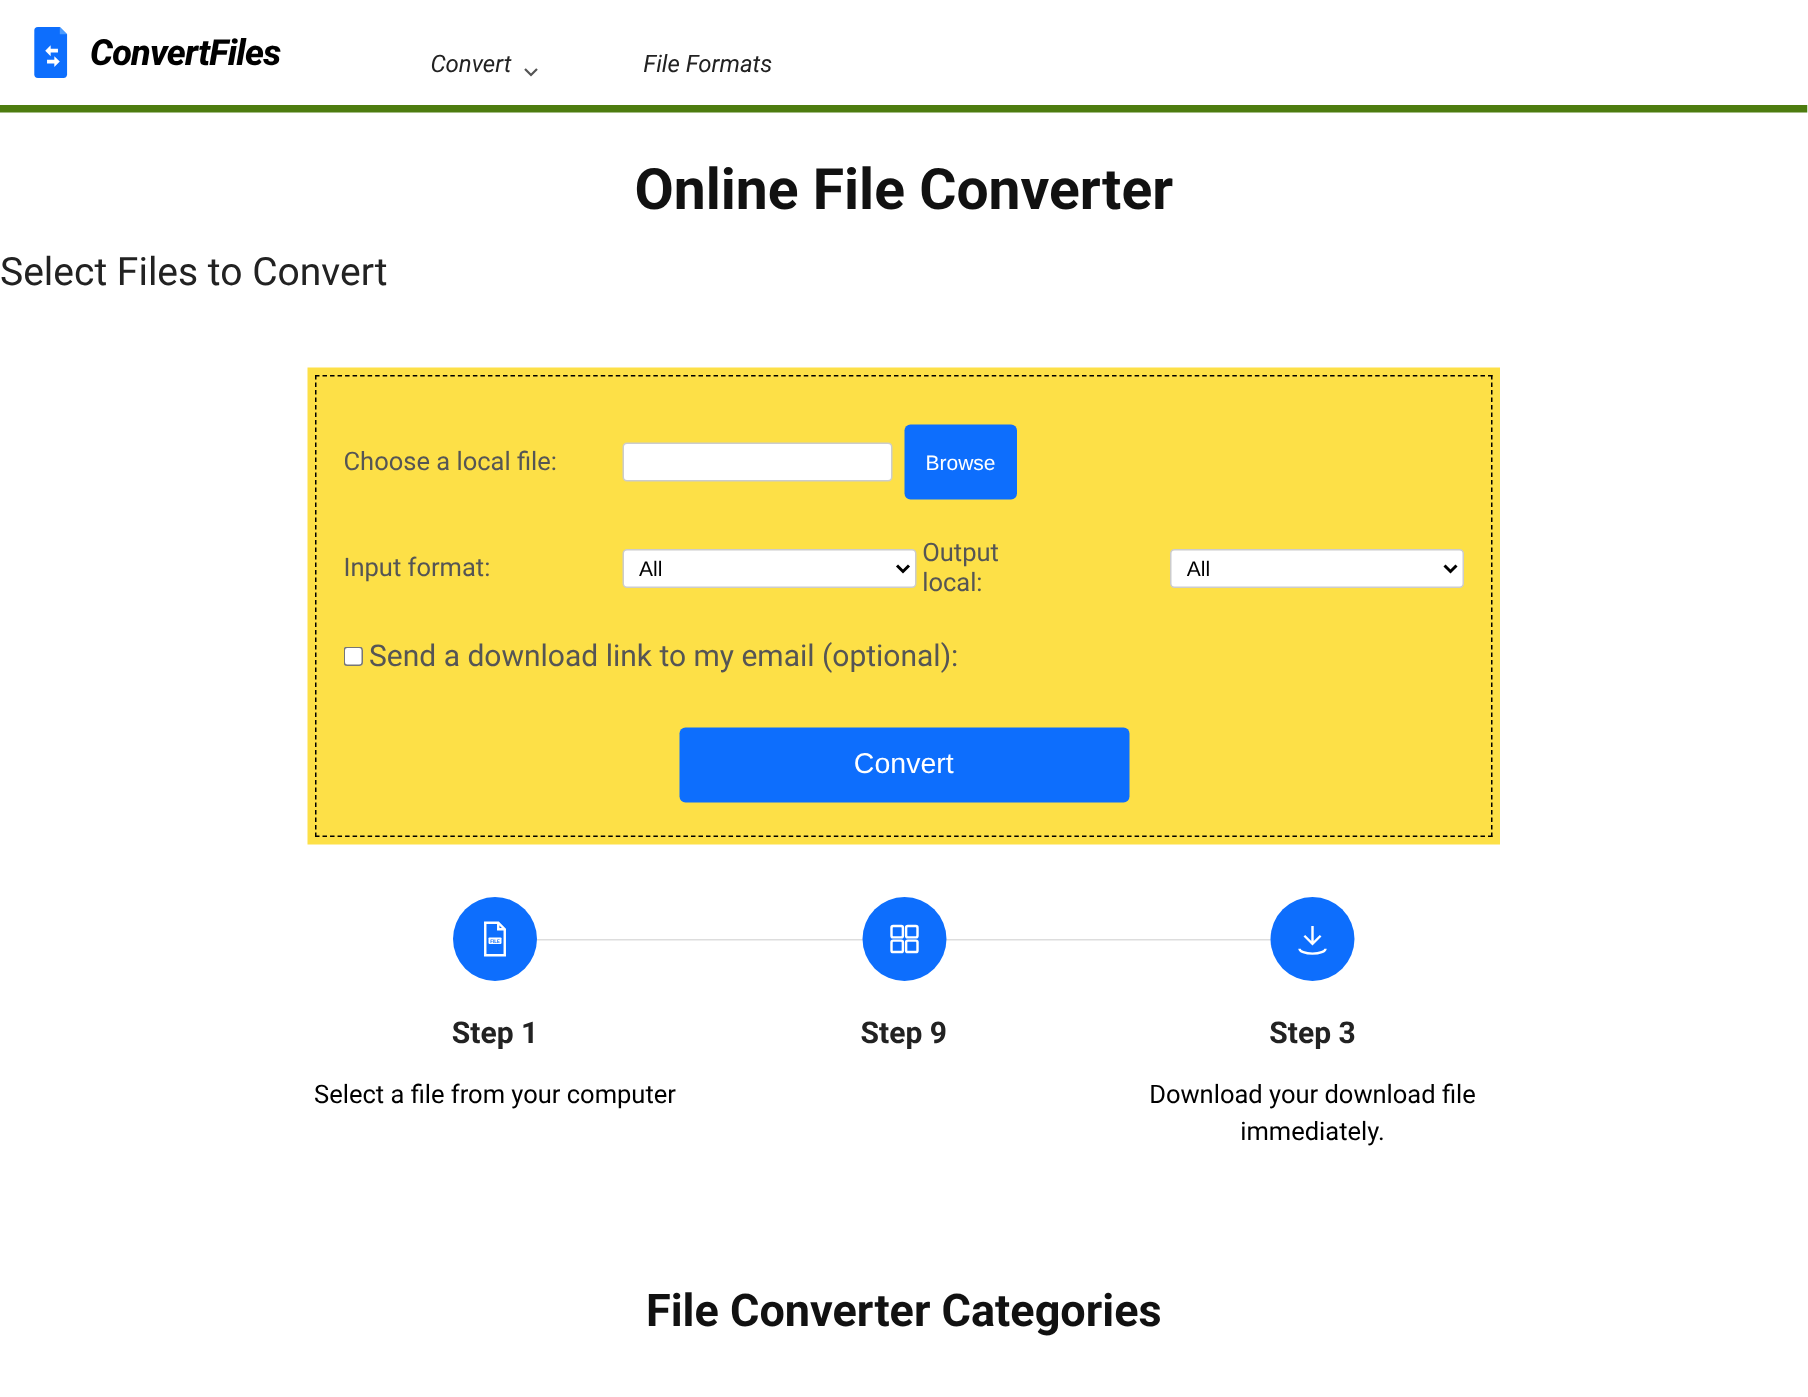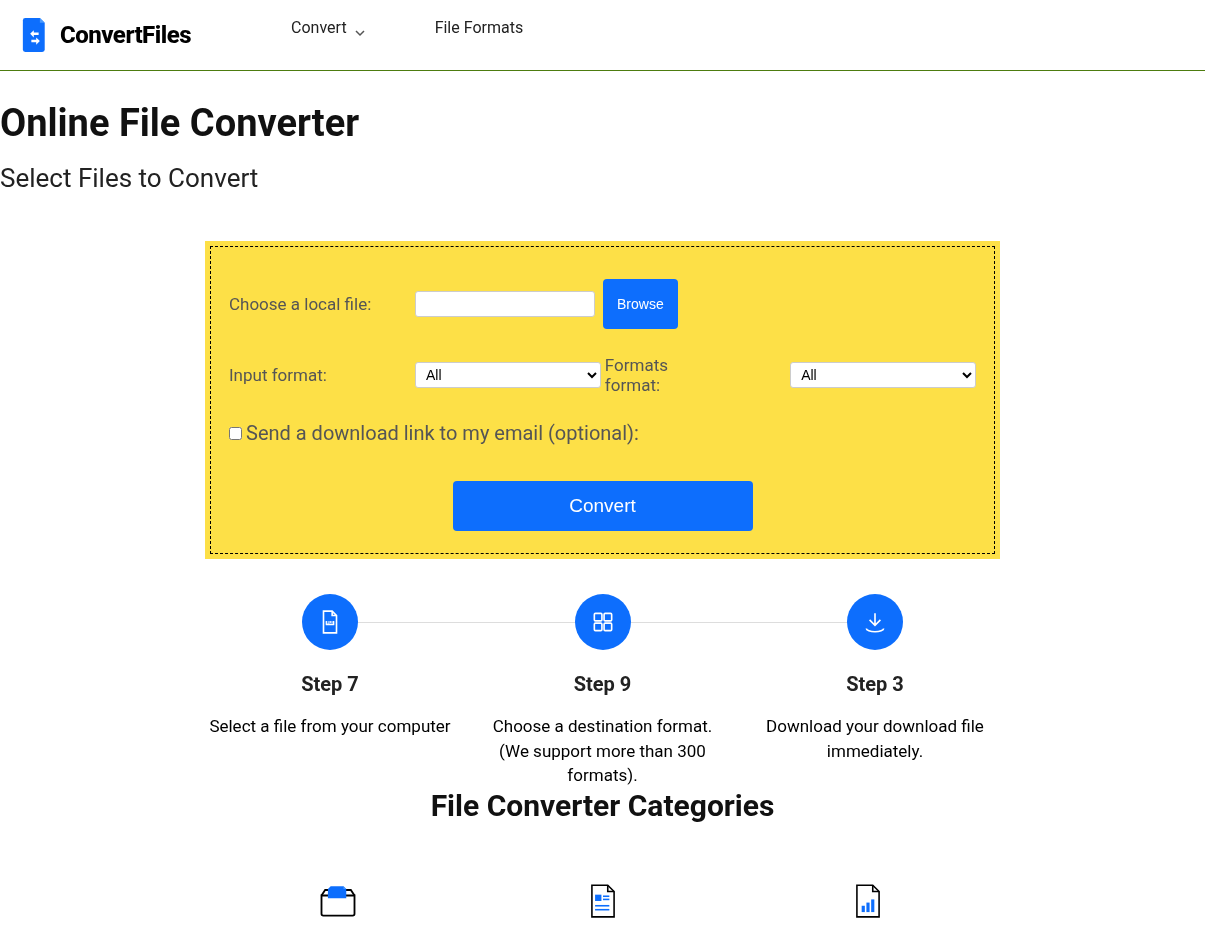--- a/index.html
+++ b/index.html
@@ -3,23 +3,24 @@
 <meta charset="utf-8">
 <style>
   * { margin: 0; padding: 0; box-sizing: border-box; }
   body {
     font-family: -apple-system, BlinkMacSystemFont, "Segoe UI", Roboto, "Helvetica Neue", Arial, sans-serif;
     color: #111;
     background: #fff;
   }
   .header {
     display: flex;
-    align-items: flex-start;
+    align-items: flex-end;
     padding: 18px 20px;
-    border-bottom: 1px solid #4d7c0f;
+    border-bottom: 5px solid #4d7c0f;
+    font-style: italic;
   }
   .logo-group {
     display: flex;
     align-items: center;
     gap: 10px;
   }
   .logo-icon {
     width: 30px;
     height: 34px;
     display: inline-flex;
@@ -42,20 +43,21 @@
     align-items: center;
     gap: 8px;
     cursor: pointer;
   }
   .chevron {
     display: inline-block;
     width: 10px;
     height: 10px;
   }
   h1.main-title {
+    text-align: center;
     font-size: 38px;
     font-weight: 700;
     margin-top: 30px;
     color: #111;
   }
   h2.subtitle {
     font-size: 26px;
     font-weight: 400;
     margin-top: 18px;
     color: #222;
@@ -183,20 +185,21 @@
   .step-desc {
     font-size: 17px;
     color: #000000;
     margin-top: 18px;
     line-height: 1.45;
   }
   .categories-title {
     text-align: center;
     font-size: 30px;
     font-weight: 700;
+    margin-top: 90px;
     color: #111;
   }
   .categories {
     width: 795px;
     margin: 56px auto 0;
     display: flex;
     justify-content: space-around;
   }
   .category-icon {
     width: 44px;
@@ -245,21 +248,21 @@
       <span class="label">Choose a local file:</span>
       <input type="text" class="file-input" value="" style="">
       <button class="browse-btn">Browse</button>
     </div>
 
     <div class="row">
       <span class="label">Input format:</span>
       <select class="select-field">
         <option>All</option>
       </select>
-      <span class="label-inline">Formats format:</span>
+      <span class="label-inline">Output local:</span>
       <select class="select-field">
         <option>All</option>
       </select>
     </div>
 
     <div class="checkbox-row">
       <input type="checkbox" style="">
       <span class="checkbox-label">Send a download link to my email (optional):</span>
     </div>
 
@@ -272,35 +275,34 @@
 
   <div class="step">
     <div class="step-icon-circle">
       <svg viewBox="0 0 24 24" width="26" height="26">
         <path d="M6 2 h8 l4 4 v16 h-12 z" fill="none" stroke="#fff" stroke-width="1.5"></path>
         <path d="M14 2 v4 h4" fill="none" stroke="#fff" stroke-width="1.5"></path>
         <rect x="8" y="11" width="8" height="4" rx="0.5" fill="#fff"></rect>
         <text x="12" y="14.2" font-size="3" text-anchor="middle" fill="#0d6efd" font-weight="700">FILE</text>
       </svg>
     </div>
-    <div class="step-title">Step 7</div>
+    <div class="step-title">Step 1</div>
     <div class="step-desc">Select a file from your computer</div>
   </div>
 
   <div class="step">
     <div class="step-icon-circle">
       <svg viewBox="0 0 24 24" width="26" height="26">
         <rect x="4" y="4" width="7" height="7" rx="1" fill="none" stroke="#fff" stroke-width="1.5"></rect>
         <rect x="13" y="4" width="7" height="7" rx="1" fill="none" stroke="#fff" stroke-width="1.5"></rect>
         <rect x="4" y="13" width="7" height="7" rx="1" fill="none" stroke="#fff" stroke-width="1.5"></rect>
         <rect x="13" y="13" width="7" height="7" rx="1" fill="none" stroke="#fff" stroke-width="1.5"></rect>
       </svg>
     </div>
     <div class="step-title">Step 9</div>
-    <div class="step-desc">Choose a destination format. (We support more than 300 formats).</div>
   </div>
 
   <div class="step">
     <div class="step-icon-circle">
       <svg viewBox="0 0 24 24" width="26" height="26">
         <path d="M12 4 v10 M7 10 l5 5 l5 -5" fill="none" stroke="#fff" stroke-width="1.5"></path>
         <path d="M4 18 a8 3 0 0 0 16 0" fill="none" stroke="#fff" stroke-width="1.5"></path>
       </svg>
     </div>
     <div class="step-title">Step 3</div>

